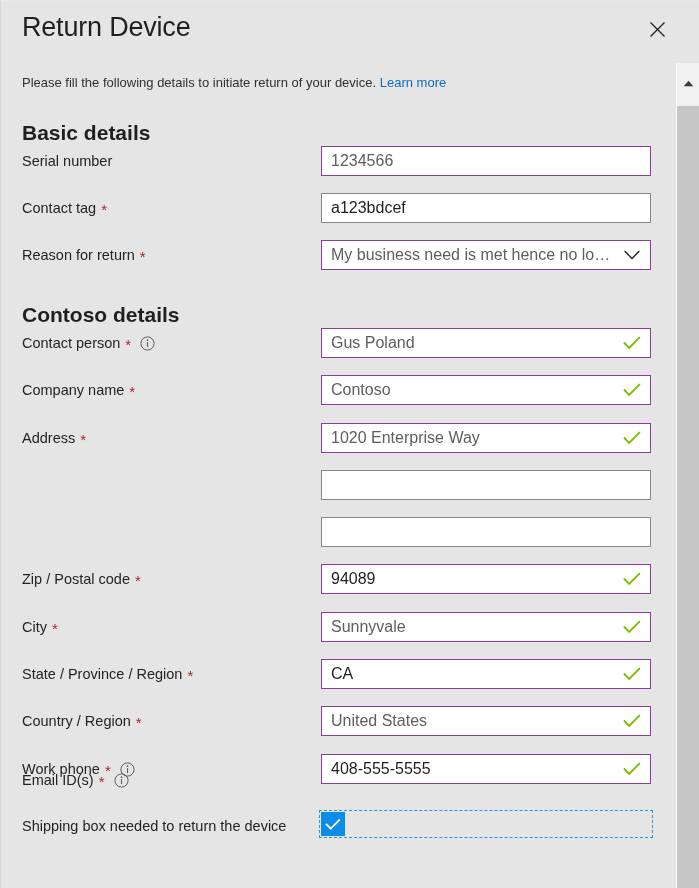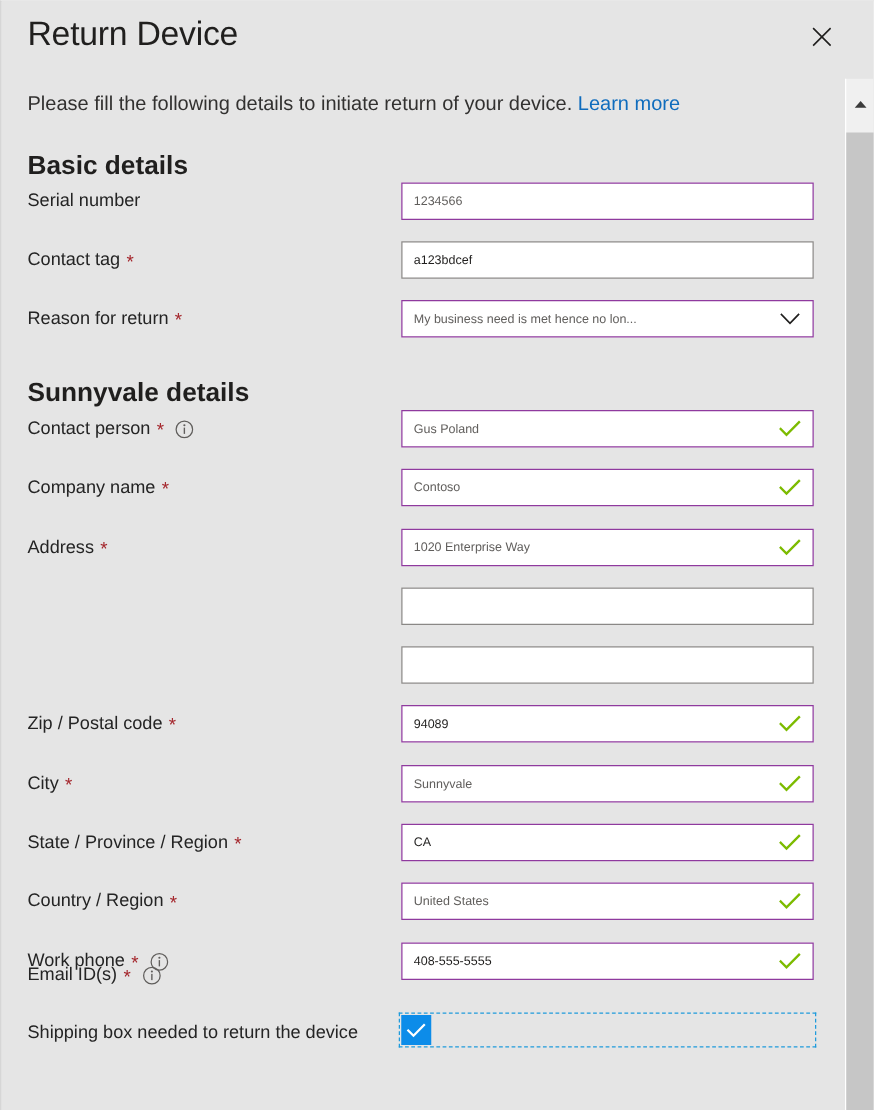--- a/index.html
+++ b/index.html
@@ -57,21 +57,21 @@
     border: 0;
     padding: 0;
   }
   .close-button svg { display: block; }
 
   
   .intro {
     position: absolute;
     left: 21px;
     top: 74px;
-    font-size: 16px;
+    font-size: 13px;
     color: #323130;
     white-space: nowrap;
   }
   .intro .link {
     color: #0f6cbd;
     text-decoration: none;
     cursor: pointer;
   }
 
   
@@ -129,21 +129,21 @@
     border: 1px solid #8a8886;
     background: #ffffff;
     display: flex;
     align-items: center;
     cursor: text;
   }
   .field.accent { border-color: #8f3a9e; }
   .field-text {
     flex: 1 1 auto;
     padding: 0 9px;
-    font-size: 10px;
+    font-size: 16px;
     color: #201f1e;
     white-space: nowrap;
     overflow: hidden;
     text-overflow: ellipsis;
   }
   .field-text.muted { color: #605e5c; }
   .check-icon {
     flex: 0 0 auto;
     padding-right: 9px;
     display: flex;
@@ -249,21 +249,21 @@
     </button>
   </div>
 
   <div class="intro">
     <span>Please fill the following details to initiate return of your device.</span>
     <a class="link" href="#">Learn more</a>
   </div>
 
   <div class="section-heading" style="top:120px;">Basic details</div>
 
-  <div class="section-heading" style="top:302px;">Sunnyvale details</div>
+  <div class="section-heading" style="top:302px;">Contoso details</div>
 
   <div id="rows-host">
       <div class="row" style="top:145px;">
         <div class="row-label">
           <span>Serial number</span>
         </div>
         <div class="field accent">
           <span class="field-text muted">1234566</span>
         </div>
       </div>

